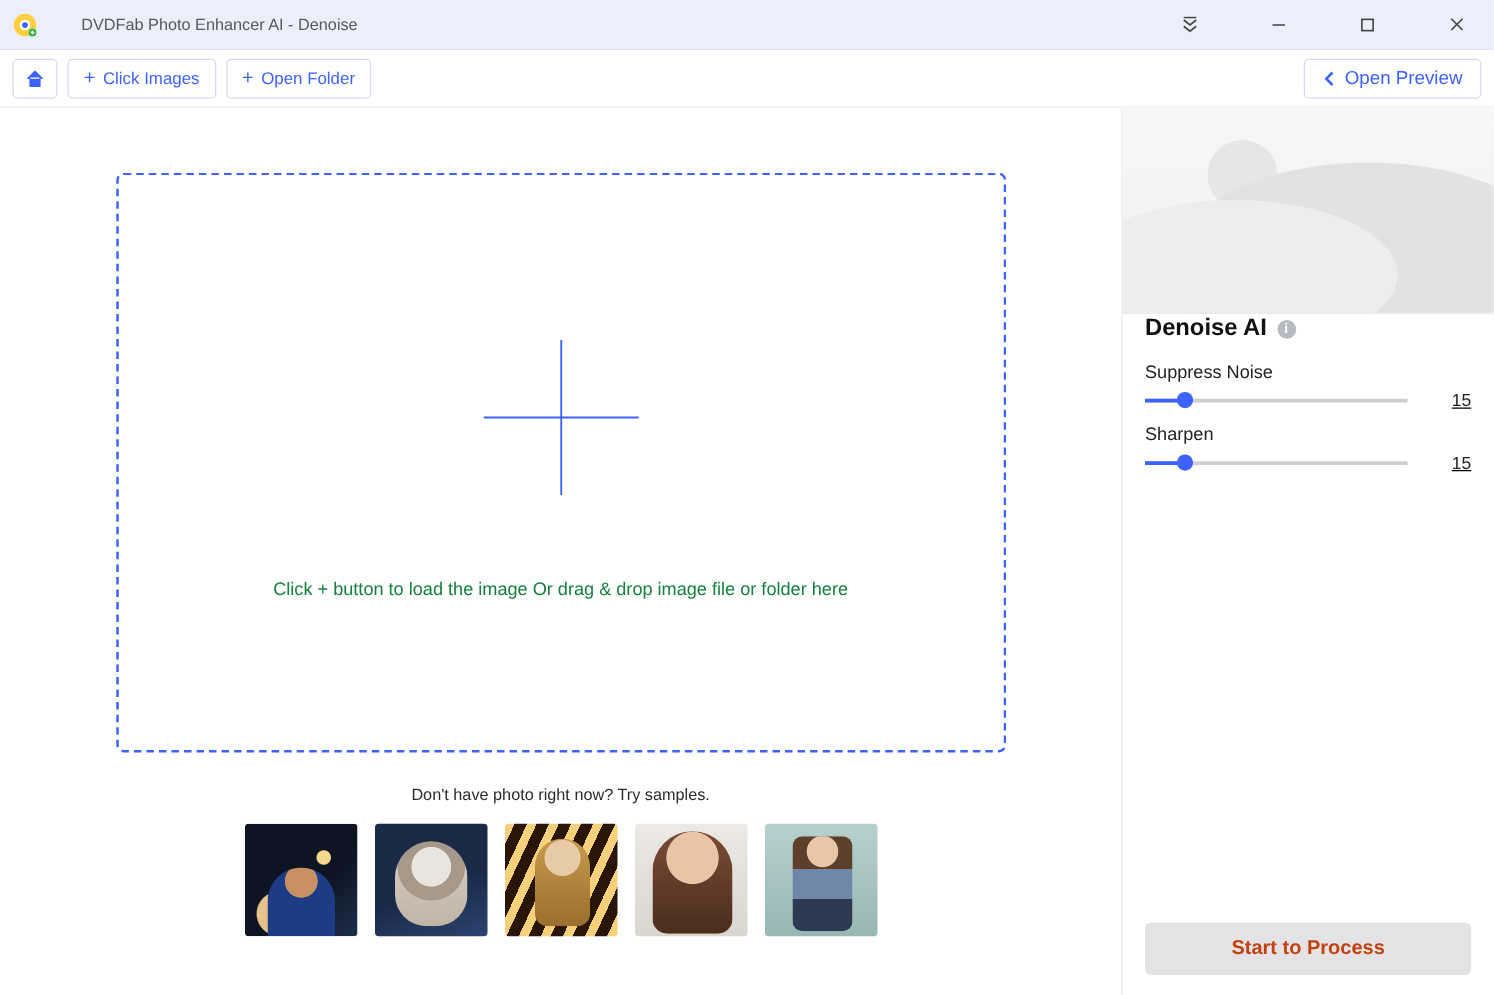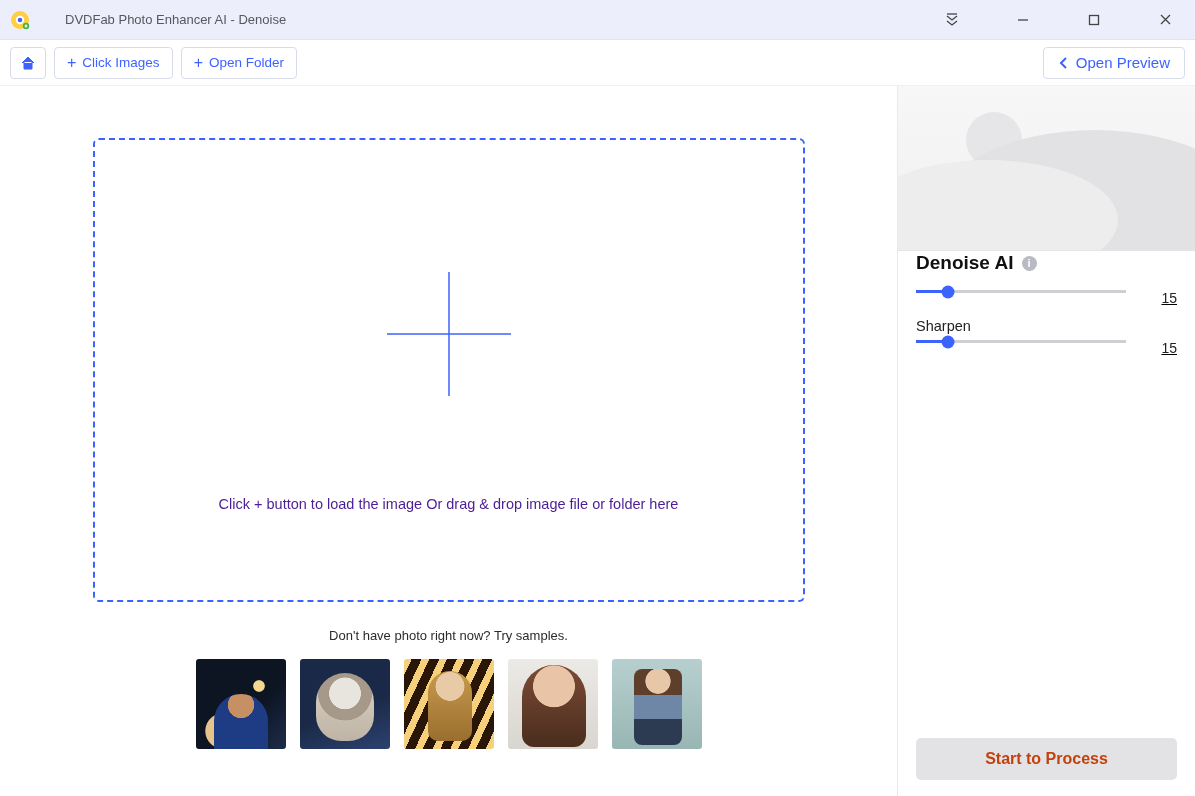--- a/index.html
+++ b/index.html
@@ -80,21 +80,21 @@
     justify-content: center;
     position: relative;
     cursor: pointer;
   }
   .big-plus {
     position:absolute; top:130px;
   }
   .big-plus svg { stroke:#3d63ff; stroke-width:1.5; }
   .drop-text {
     position:absolute; top:324px;
-    font-size: 14.5px; color:#4c1d95;margin-top:32px;
+    font-size: 14.5px; color:#15803d;
   }
 
   .samples-caption {
     margin-top: 26px;
     font-size: 13px;
     color: #2b2b2b;
   }
   .samples-row {
     margin-top: 16px;
     display: flex; gap: 14px;
@@ -144,21 +144,21 @@
   .panel-title { font-size: 19px; font-weight: 700; color:#111; }
   .info-icon {
     width:15px;height:15px;border-radius:50%;
     background:#b9bbc2; color:#fff; font-size:11px; font-weight:700;
     display:flex;align-items:center;justify-content:center;
     cursor:pointer;
   }
 
   .slider-block { margin-bottom: 12px; }
   .slider-label { font-size: 14.5px; color:#222; margin-bottom: 6px; }
-  .slider-row { display:flex; gap:27px;text-decoration:underline; }
+  .slider-row { display:flex; align-items:center; gap:27px;text-decoration:underline; }
   .slider-track {
     flex:1; height:3px; background:#cfcfd3; position:relative; cursor:pointer;
   }
   .slider-fill {
     position:absolute; left:0; top:0; height:3px; background:#3d63ff;
   }
   .slider-thumb {
     position:absolute; top:50%; transform:translate(-50%,-50%);
     width:13px; height:13px; border-radius:50%; background:#3d63ff;
   }
@@ -277,20 +277,21 @@
       <div class="hill1"></div>
     </div>
 
     <div class="panel-body">
       <div class="panel-title-row">
         <span class="panel-title">Denoise AI</span>
         <span class="info-icon">i</span>
       </div>
 
       <div class="slider-block">
+        <div class="slider-label">Suppress Noise</div>
         <div class="slider-row">
           <div class="slider-track">
             <div class="slider-fill" style="width:15%"></div>
             <div class="slider-thumb" style="left:15%"></div>
           </div>
           <div class="slider-val">15</div>
         </div>
       </div>
 
       <div class="slider-block">

